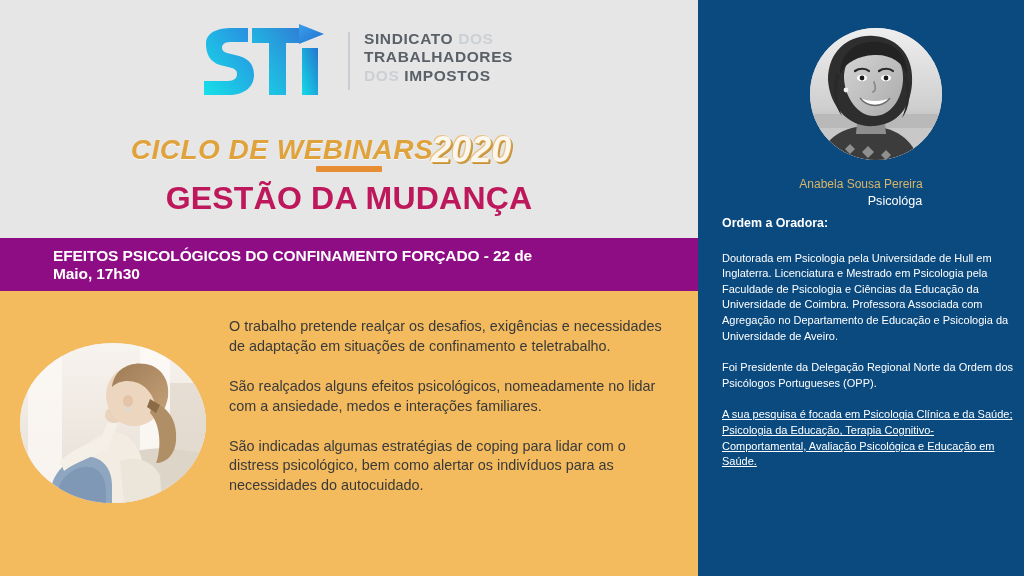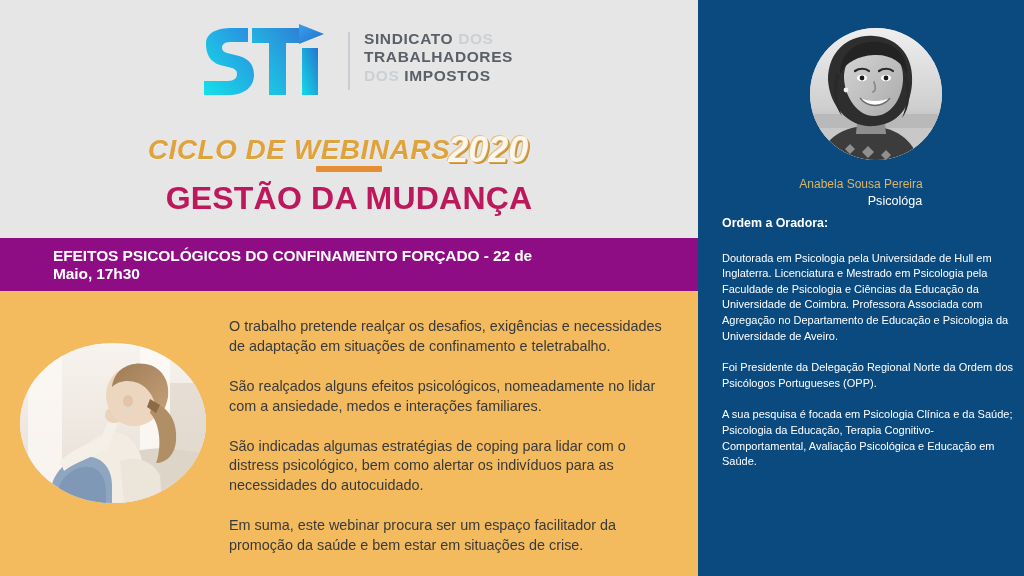--- a/index.html
+++ b/index.html
@@ -20,21 +20,21 @@
   
   .logo-wrap{position:absolute;left:196px;top:22px;width:300px;height:80px;}
   .logo-mark{position:absolute;left:0;top:0;width:135px;height:78px;}
   .logo-divider{position:absolute;left:152px;top:10px;width:2px;height:58px;background:#c9ccd1;}
   .logo-text{position:absolute;left:168px;top:8px;line-height:1.18;
              font-size:15.5px;font-weight:700;letter-spacing:.6px;}
   .logo-text .dark{color:#5a6068;}
   .logo-text .light{color:#ccd0d4;}
 
   
-  .ciclo-row{position:absolute;left:0;top:126px;width:642px;text-align:center;height:44px;padding-left:17px;}
+  .ciclo-row{position:absolute;left:0;top:126px;width:642px;text-align:center;height:44px;}
   .ciclo{font-style:italic;font-weight:700;font-size:28px;letter-spacing:.5px;color:#e0a33c;
          text-shadow:0 1px 0 rgba(255,255,255,.65);}
   .year{font-style:italic;font-weight:700;font-size:36px;letter-spacing:0;color:#fbf7ef;
         text-shadow:1px 1px 0 #d8a447, 2px 2px 0 #c2913a, -1px -1px 0 #e8c183;
         margin-left:-2px;position:relative;top:3px;}
   .rule{position:absolute;left:316px;top:166px;width:66px;height:6px;background:#e78e35;border-radius:1px;}
   .gestao{position:absolute;left:0;top:180px;width:698px;text-align:center;
           font-size:32px;font-weight:700;letter-spacing:.2px;color:#be185d;}
 
   
@@ -56,21 +56,21 @@
   .avatar{position:absolute;left:810px;top:28px;width:132px;height:132px;border-radius:50%;
           overflow:hidden;background:#cfcfcf;}
   .avatar svg{display:block;width:100%;height:100%;}
   .speaker-name{position:absolute;left:698px;top:177px;width:326px;text-align:center;
                 color:#d8b56a;font-size:12px;}
   .speaker-role{position:absolute;left:698px;top:194px;width:394px;text-align:center;
                 color:#ffffff;font-size:12.6px;}
   .bio{position:absolute;left:722px;top:215px;width:292px;color:#ffffff;}
   .bio .lead{font-size:12.4px;font-weight:700;margin:0 0 18px 0;}
   .bio p{margin:0 0 16px 0;font-size:11px;line-height:1.42;}
-  .bio p:last-child{margin-bottom:16px;}
+  .bio p:last-child{margin-bottom:16px;text-decoration:underline;}
 </style>
 </head>
 <body>
 
 <div id="poster">
 
   <div class="bg-grey"></div>
   <div class="bg-purple"></div>
   <div class="bg-orange"></div>
   <div class="bg-blue"></div>
@@ -176,21 +176,20 @@
 
       <ellipse cx="108" cy="58" rx="5" ry="6" fill="#e3c4a8"></ellipse>
       <circle cx="108" cy="66" r="2" fill="#d8d8d8"></circle>
     </svg>
   </div>
 
   <div class="body-copy">
     <p>O trabalho pretende realçar os desafios, exigências e necessidades de adaptação em situações de confinamento e teletrabalho.</p>
     <p>São realçados alguns efeitos psicológicos, nomeadamente no lidar com a ansiedade, medos e interações familiares.</p>
     <p>São indicadas algumas estratégias de coping para lidar com o distress psicológico, bem como alertar os indivíduos para as necessidades do autocuidado.</p>
-    <p>Em suma, este webinar procura ser um espaço facilitador da promoção da saúde e bem estar em situações de crise.</p>
   </div>
 
   <div class="avatar">
     <svg viewBox="0 0 132 132" xmlns="http://www.w3.org/2000/svg">
       <defs>
         <linearGradient id="sky" x1="0" y1="0" x2="0" y2="1">
           <stop offset="0" stop-color="#efefef"></stop>
             <stop offset=".6" stop-color="#cfcfcf"></stop>
           <stop offset="1" stop-color="#9c9c9c"></stop>
         </linearGradient>

